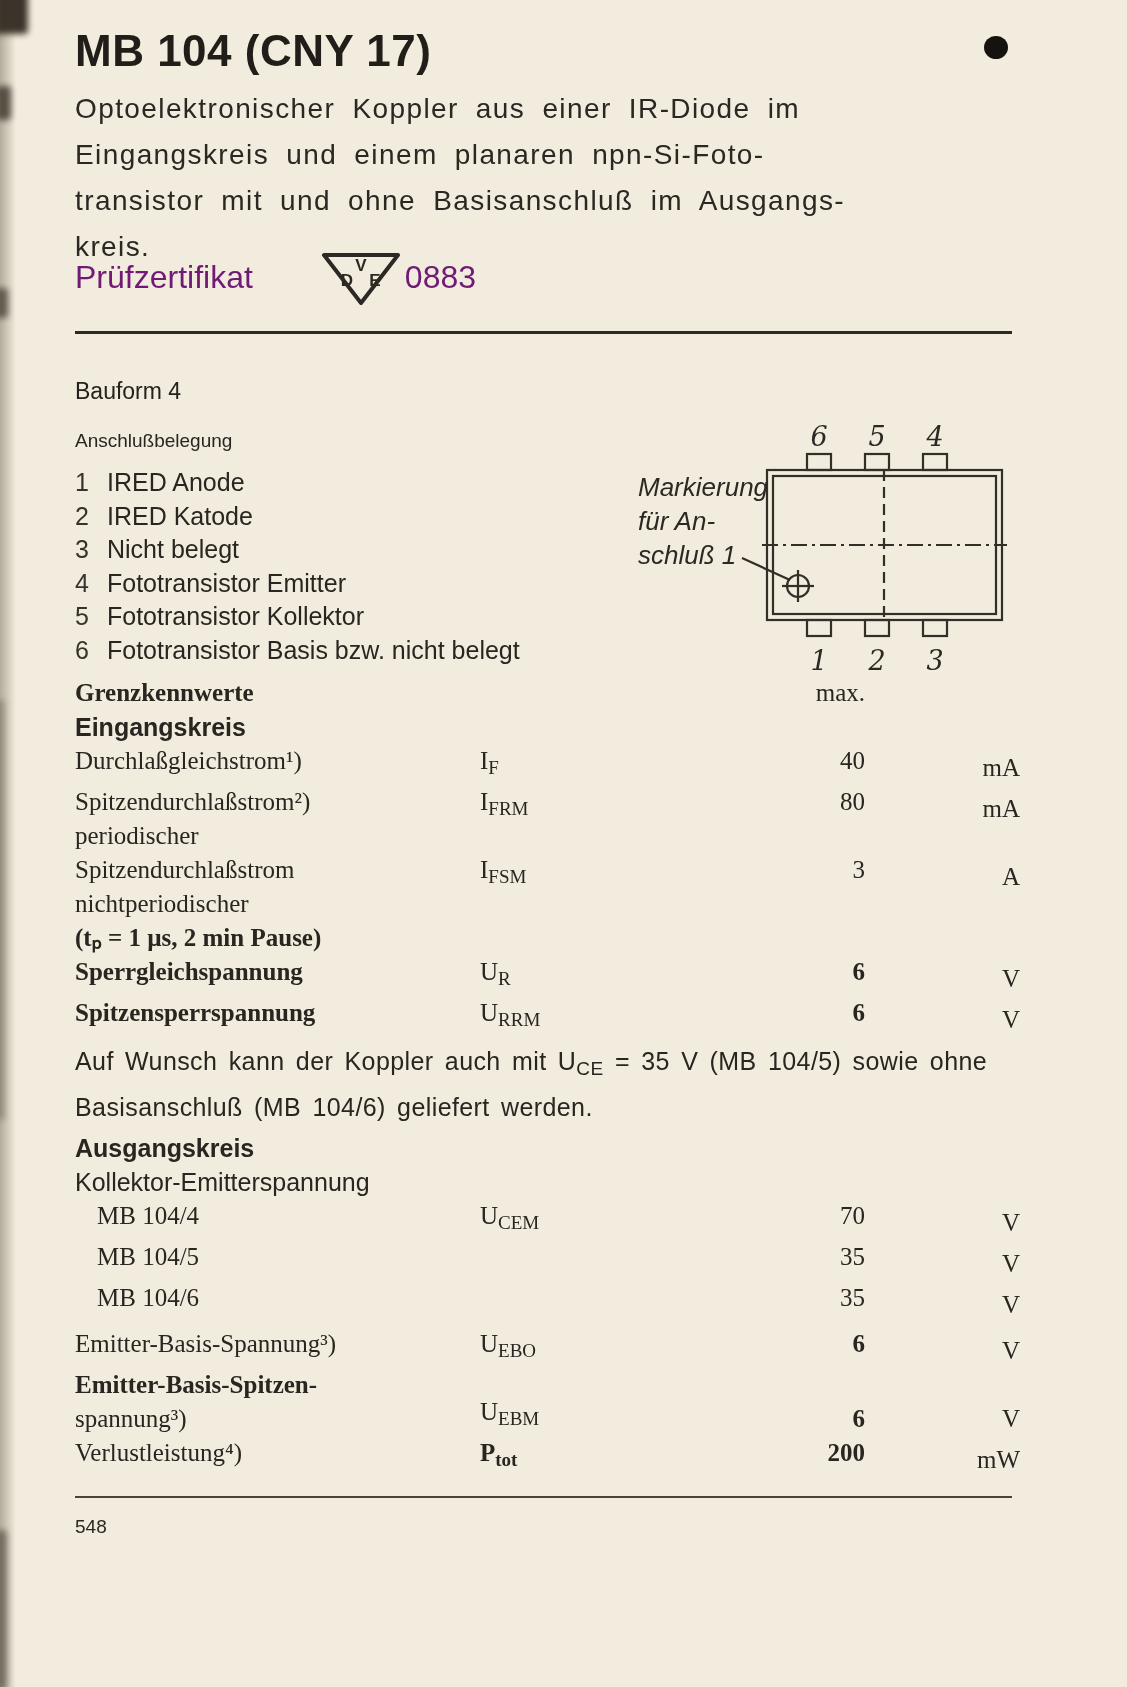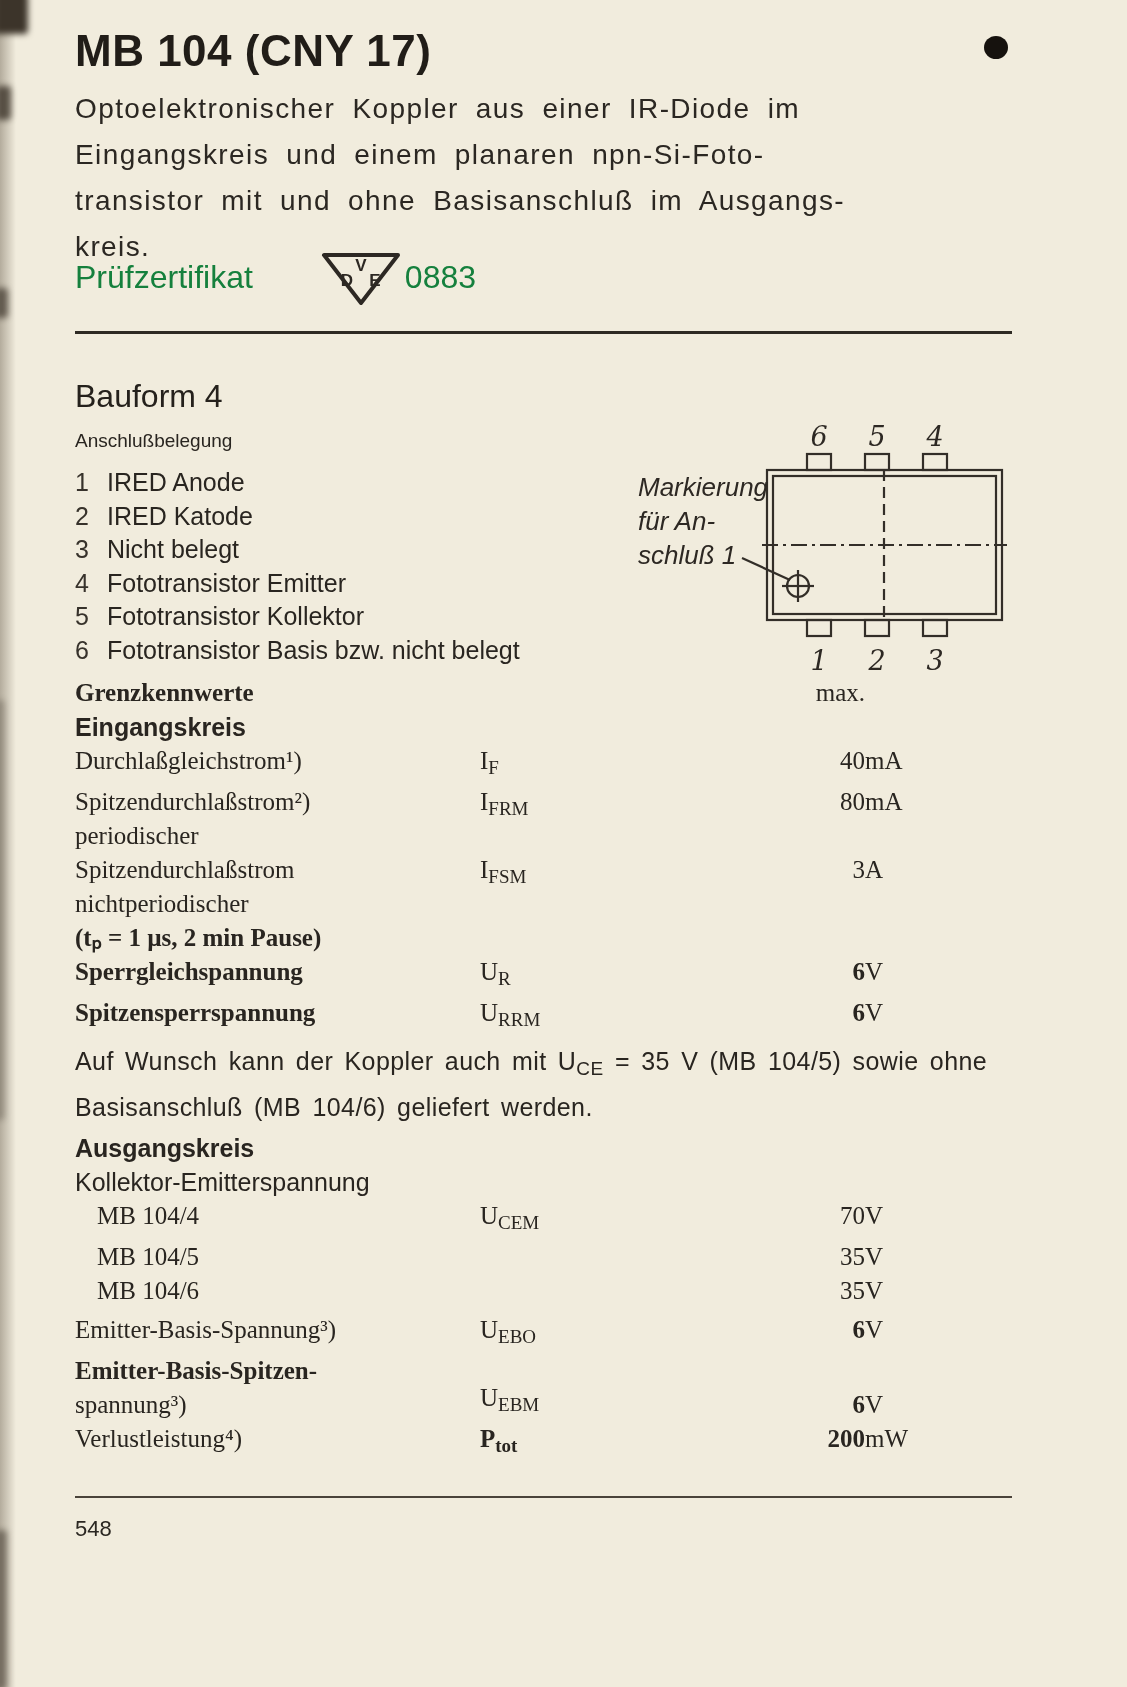--- a/index.html
+++ b/index.html
@@ -25,54 +25,54 @@
   .blob-a { left:-4px; top:86px;  width:15px; height:34px; opacity:.8; }
   .blob-b { left:-5px; top:288px; width:13px; height:30px; opacity:.7; }
   .blob-c { left:-6px; top:700px; width:11px; height:420px; opacity:.28; }
   .blob-d { left:-5px; top:1530px; width:12px; height:160px; opacity:.55; }
   .reg-dot { left:984px; top:36px; width:24px; height:23px; border-radius:50%; background:#16120e; }
 
   
   .title { left:75px; top:26px; font-size:44px; font-weight:bold; letter-spacing:.5px; color:#211d18; }
   .desc  { left:75px; top:86px; width:950px; font-size:28px; line-height:46px;
            letter-spacing:1.4px; word-spacing:8px; color:#2b2722; }
-  .cert  { left:75px; top:246px; display:flex; align-items:center; font-size:32px; color:#15803d; }
+  .cert  { left:75px; top:246px; display:flex; align-items:center; font-size:32px; color:#701a75; }
   .cert .logo { margin-left:64px; }
   .cert .num  { }
 
   .rule-top    { left:75px; top:331px; width:937px; height:3px; background:#2e2a23; }
   .rule-bottom { left:75px; top:1496px; width:937px; height:2px; background:#4a433a; }
 
   
-  .h-bauform   { left:75px; top:378px; font-size:32px; color:#25211c; }
+  .h-bauform   { left:75px; top:378px; font-size:23px; color:#25211c; }
   .h-anschluss { left:75px; top:430px; font-size:19px; }
   .pin-list { left:75px; top:466px; font-size:25px; }
   .pin-row  { display:flex; line-height:33.5px; }
   .pin-num  { width:32px; color:#37322b; }
 
   
   .pkg { left:612px; top:408px; }
   .pkg .ln { fill:none; stroke:#332e28; stroke-width:2.2; }
   .pkg text { fill:#2d2823; }
   .pkg .mark-t { font-family:"Liberation Sans", sans-serif; font-style:italic; font-size:26px; }
   .pkg .pin-t  { font-family:"DejaVu Serif", serif; font-style:italic; font-size:27px; text-anchor:middle; }
 
   
   .table { left:75px; top:676px; width:945px; font-size:25px; }
   .trow  { display:grid; grid-template-columns:405px 255px 130px 1fr; line-height:34px; align-items:start;font-family:Liberation Serif, serif; }
   .trow .val  { text-align:right; }
-  .trow .unit { text-align:left; }
+  .trow .unit { text-align:right;margin-top:7px; }
   .bold { font-weight:bold; }
   sub { font-size:19px; vertical-align:-5px; }
   .indent { padding-left:22px; }
   .bottom-align .sym, .bottom-align .val, .bottom-align .unit { align-self:end; }
   .note { line-height:38px; margin-top:5px; letter-spacing:.4px; word-spacing:4px; }
   .gap-sm { margin-top:5px; }
 
-  .pagenum { left:75px; top:1516px; font-size:22px; color:#2b2722; }
+  .pagenum { left:75px; top:1516px; font-size:19px; color:#2b2722; }
 
   
   .vde .tri { fill:none; stroke:#2d2823; stroke-width:4; stroke-linejoin:round; }
   .vde text { fill:#2d2823; font-family:"Liberation Sans", sans-serif; font-weight:bold; text-anchor:middle; }
 </style>
 </head>
 <body>
 
 <div class="page">
 

